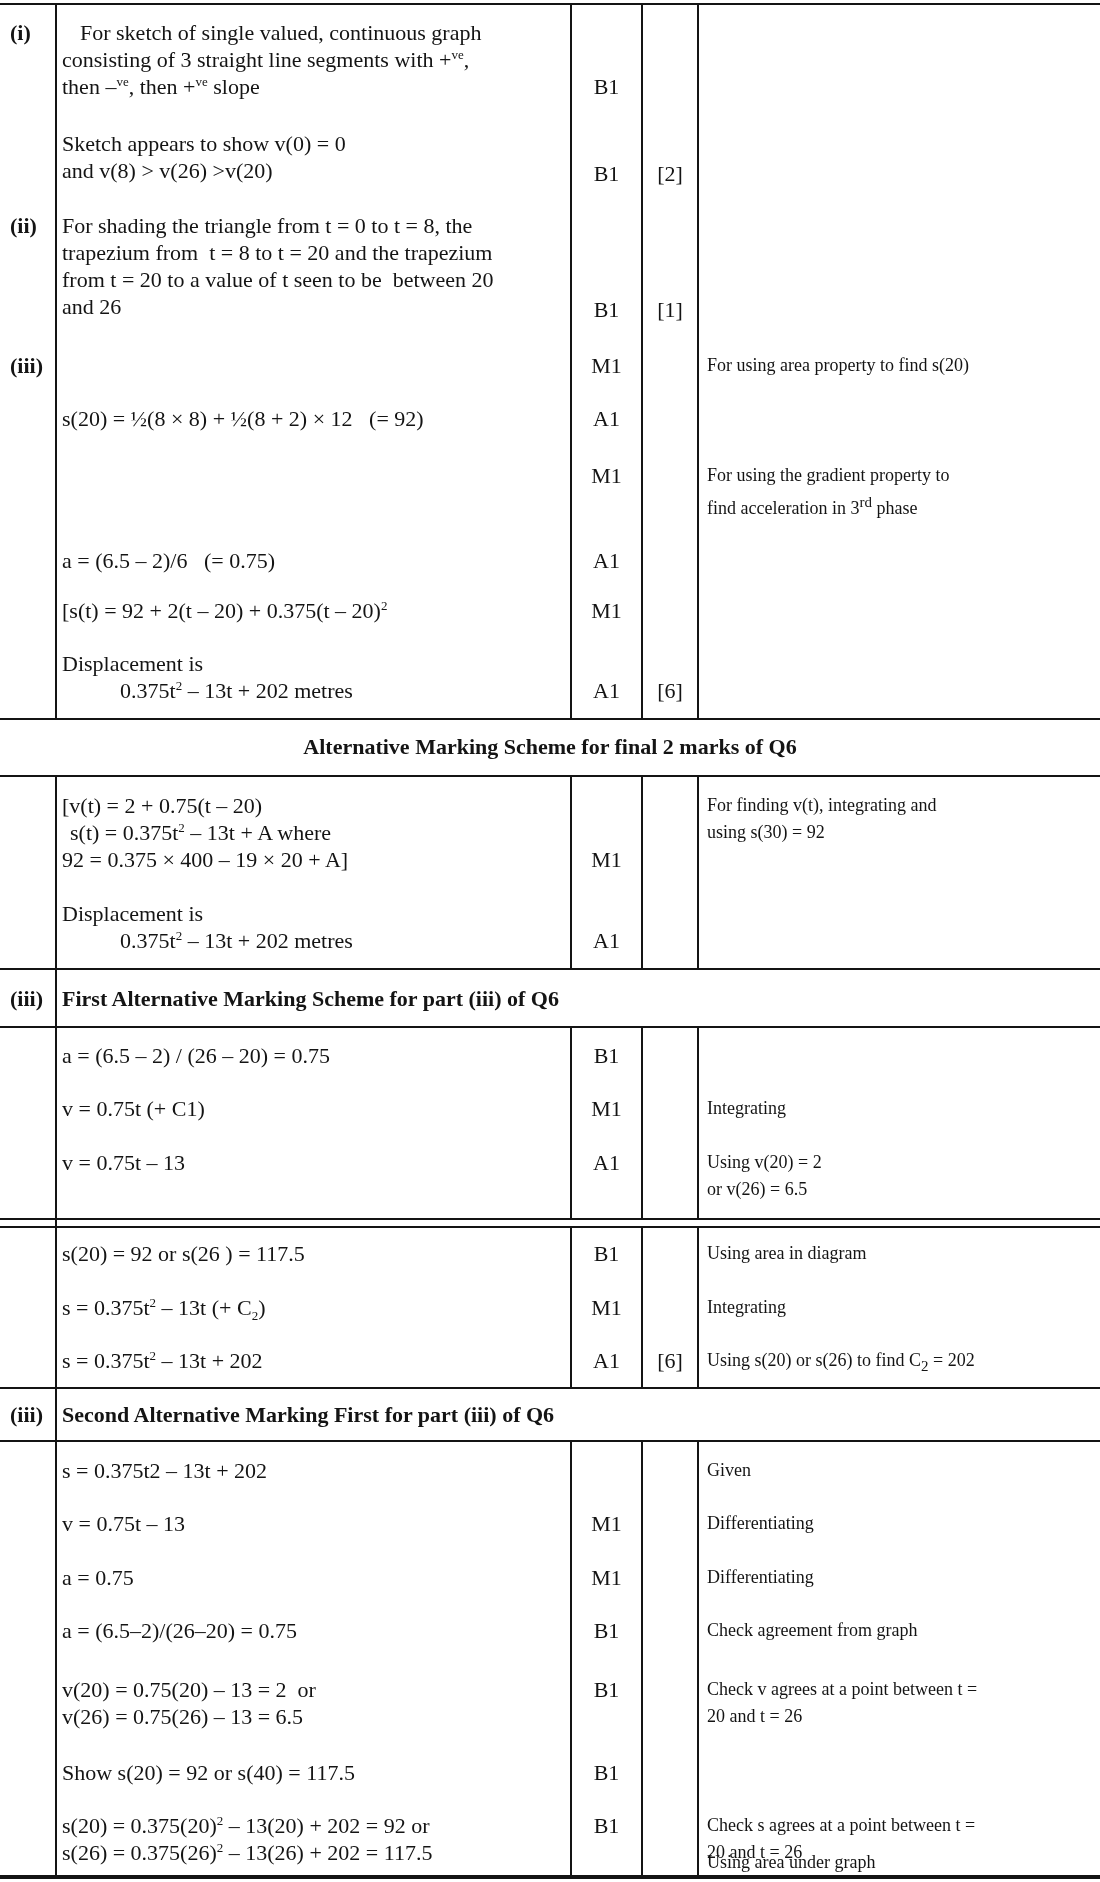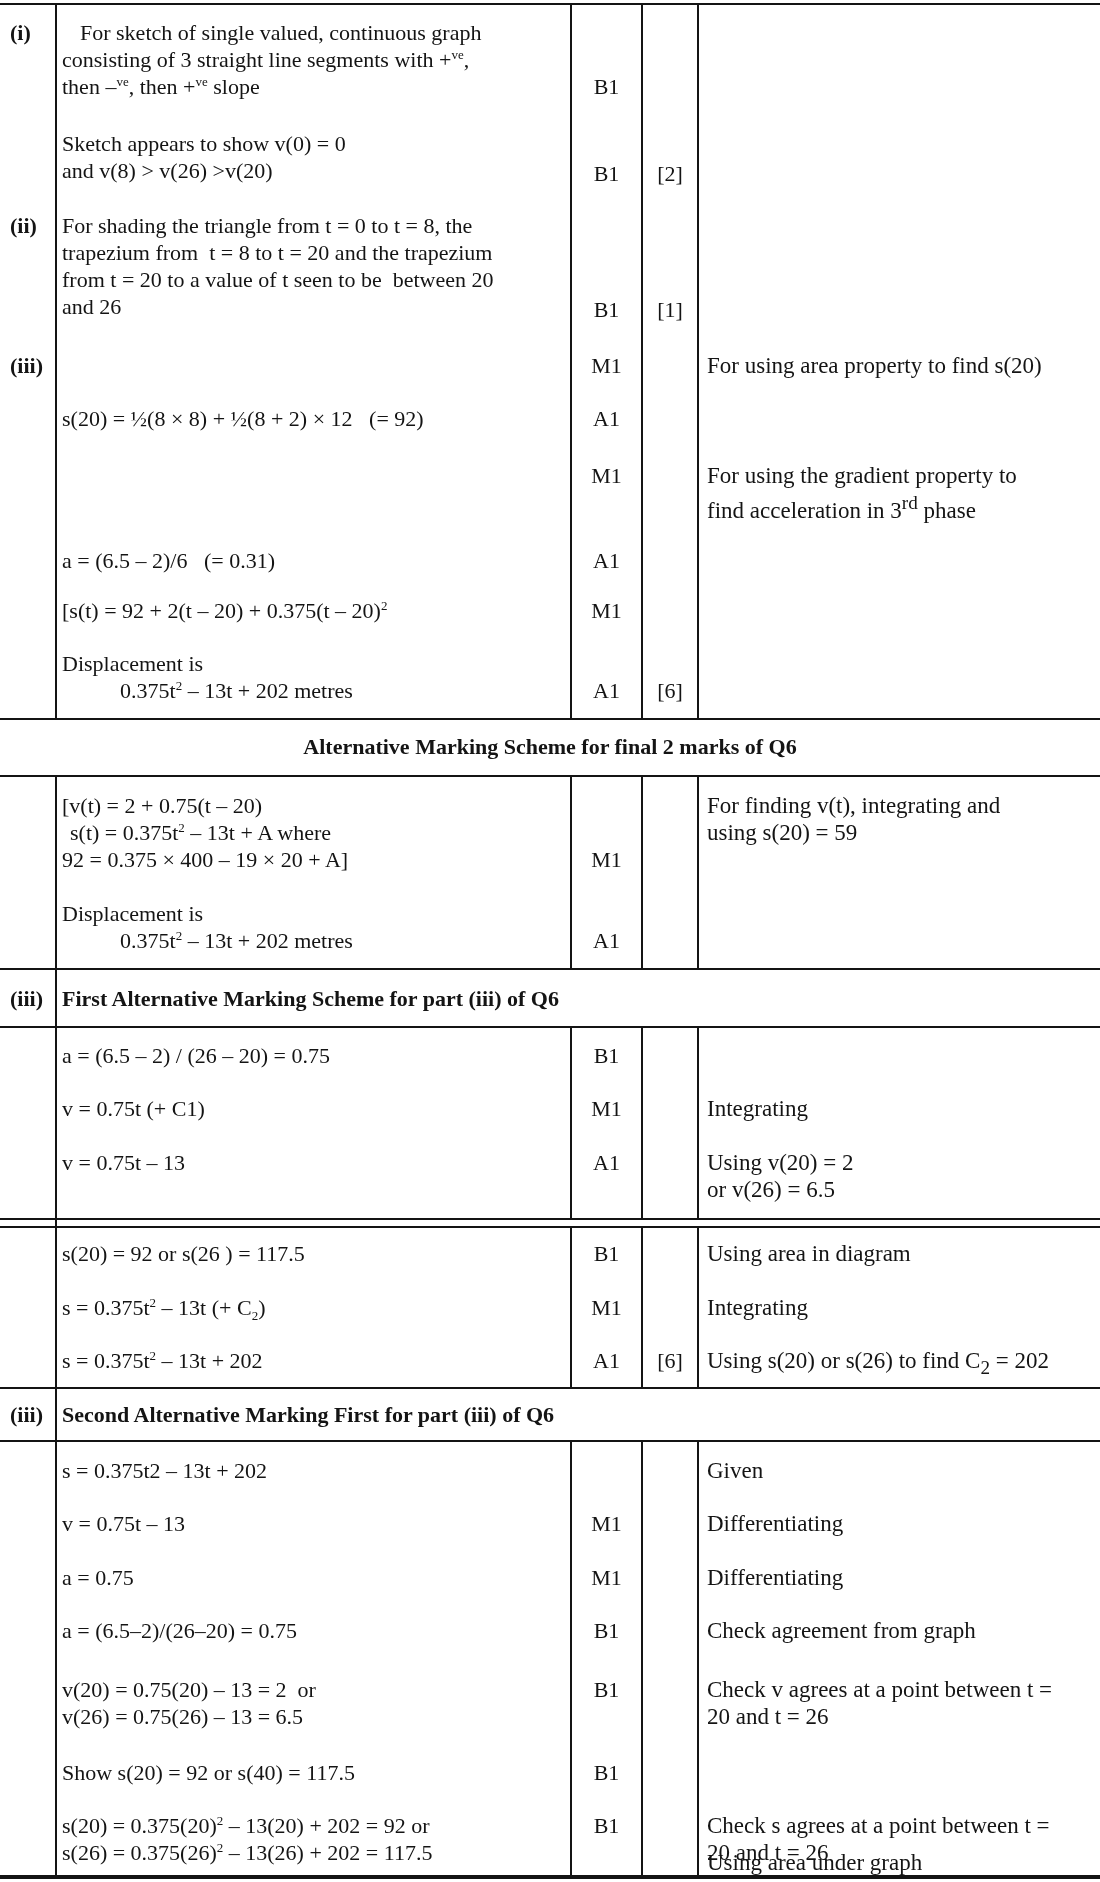--- a/index.html
+++ b/index.html
@@ -8,21 +8,21 @@
     background:#ffffff;color:#141414;
     font-family:"Liberation Serif","DejaVu Serif",serif;
     overflow:hidden;
   }
   .t{position:absolute;font-size:22px;line-height:27px;white-space:pre;}
   .t sup{font-size:13px;line-height:0;vertical-align:super;}
   .t sub{font-size:13px;line-height:0;vertical-align:sub;}
   .part{position:absolute;left:10px;font-size:22px;line-height:27px;font-weight:bold;white-space:pre;}
   .mark{position:absolute;left:572px;width:69px;text-align:center;font-size:22px;line-height:27px;}
   .total{position:absolute;left:643px;width:54px;text-align:center;font-size:22px;line-height:27px;}
-  .comment{position:absolute;left:707px;width:390px;font-size:23px;line-height:27px;white-space:pre;}
+  .comment{position:absolute;left:707px;width:390px;font-size:18px;line-height:27px;white-space:pre;}
   .hdr-center{position:absolute;left:0;width:1100px;text-align:center;font-weight:bold;font-size:22px;line-height:27px;}
   .hdr-left{position:absolute;left:62px;font-weight:bold;font-size:22px;line-height:27px;white-space:pre;}
   .hline{position:absolute;left:0;width:1100px;height:2px;background:#141414;}
   .vline{position:absolute;width:2px;background:#141414;}
 </style>
 </head>
 <body>
 
 <div class="hline" style="top:3px"></div>
 <div class="hline" style="top:718px"></div>
@@ -81,39 +81,39 @@
 <div class="mark" style="top:352px">M1</div>
 <div class="comment" style="top:352px">For using area property to find s(20)</div>
 
 <div class="t" style="left:62px;top:405px">s(20) = ½(8 × 8) + ½(8 + 2) × 12   (= 92)</div>
 <div class="mark" style="top:405px">A1</div>
 
 <div class="mark" style="top:462px">M1</div>
 <div class="comment" style="top:462px">For using the gradient property to</div>
 <div class="comment" style="top:489px">find acceleration in 3<sup>rd</sup> phase</div>
 
-<div class="t" style="left:62px;top:547px">a = (6.5 – 2)/6   (= 0.31)</div>
+<div class="t" style="left:62px;top:547px">a = (6.5 – 2)/6   (= 0.75)</div>
 <div class="mark" style="top:547px">A1</div>
 
 <div class="t" style="left:62px;top:597px">[s(t) = 92 + 2(t – 20) + 0.375(t – 20)<sup>2</sup></div>
 <div class="mark" style="top:597px">M1</div>
 
 <div class="t" style="left:62px;top:650px">Displacement is</div>
 <div class="t" style="left:120px;top:677px">0.375t<sup>2</sup> – 13t + 202 metres</div>
 <div class="mark" style="top:677px">A1</div>
 <div class="total" style="top:677px">[6]</div>
 
 <div class="hdr-center" style="top:733px">Alternative Marking Scheme for final 2 marks of Q6</div>
 
 <div class="t" style="left:62px;top:792px">[v(t) = 2 + 0.75(t – 20)</div>
 <div class="t" style="left:70px;top:819px">s(t) = 0.375t<sup>2</sup> – 13t + A where</div>
 <div class="t" style="left:62px;top:846px">92 = 0.375 × 400 – 19 × 20 + A]</div>
 <div class="mark" style="top:846px">M1</div>
 <div class="comment" style="top:792px">For finding v(t), integrating and</div>
-<div class="comment" style="top:819px">using s(20) = 59</div>
+<div class="comment" style="top:819px">using s(30) = 92</div>
 
 <div class="t" style="left:62px;top:900px">Displacement is</div>
 <div class="t" style="left:120px;top:927px">0.375t<sup>2</sup> – 13t + 202 metres</div>
 <div class="mark" style="top:927px">A1</div>
 
 <div class="part" style="top:985px">(iii)</div>
 <div class="hdr-left" style="top:985px">First Alternative Marking Scheme for part (iii) of Q6</div>
 
 <div class="t" style="left:62px;top:1042px">a = (6.5 – 2) / (26 – 20) = 0.75</div>
 <div class="mark" style="top:1042px">B1</div>

